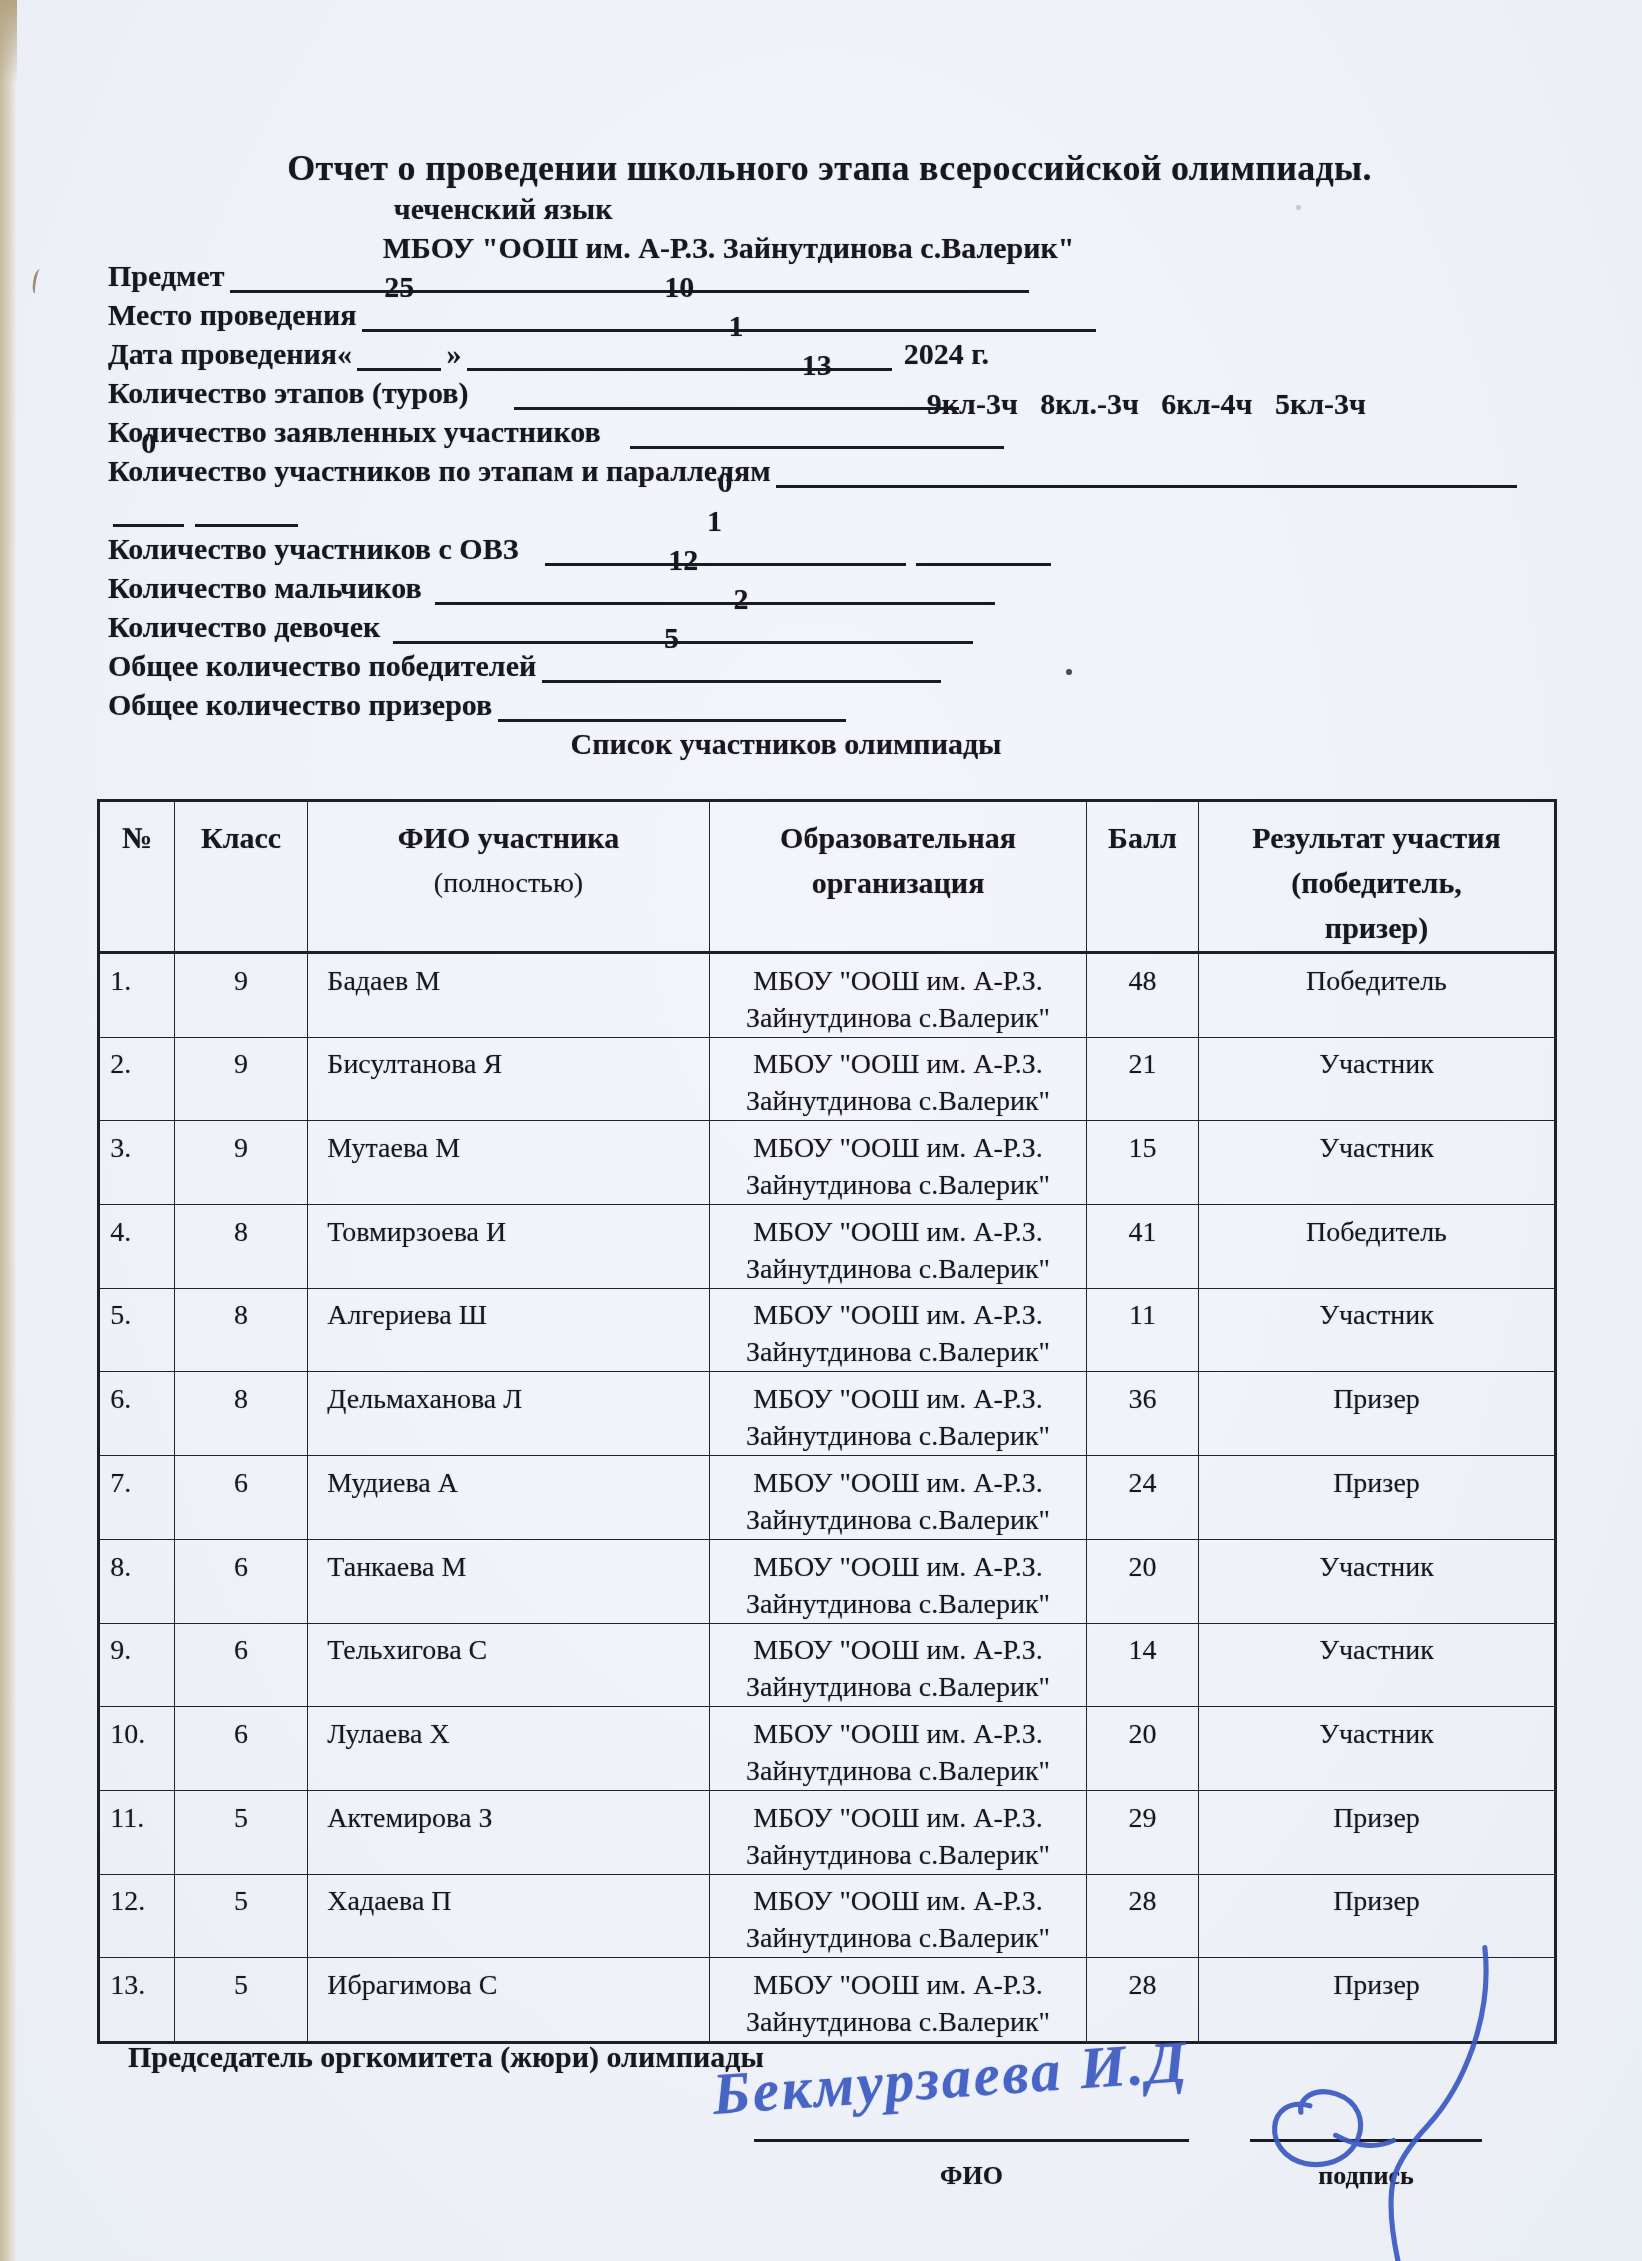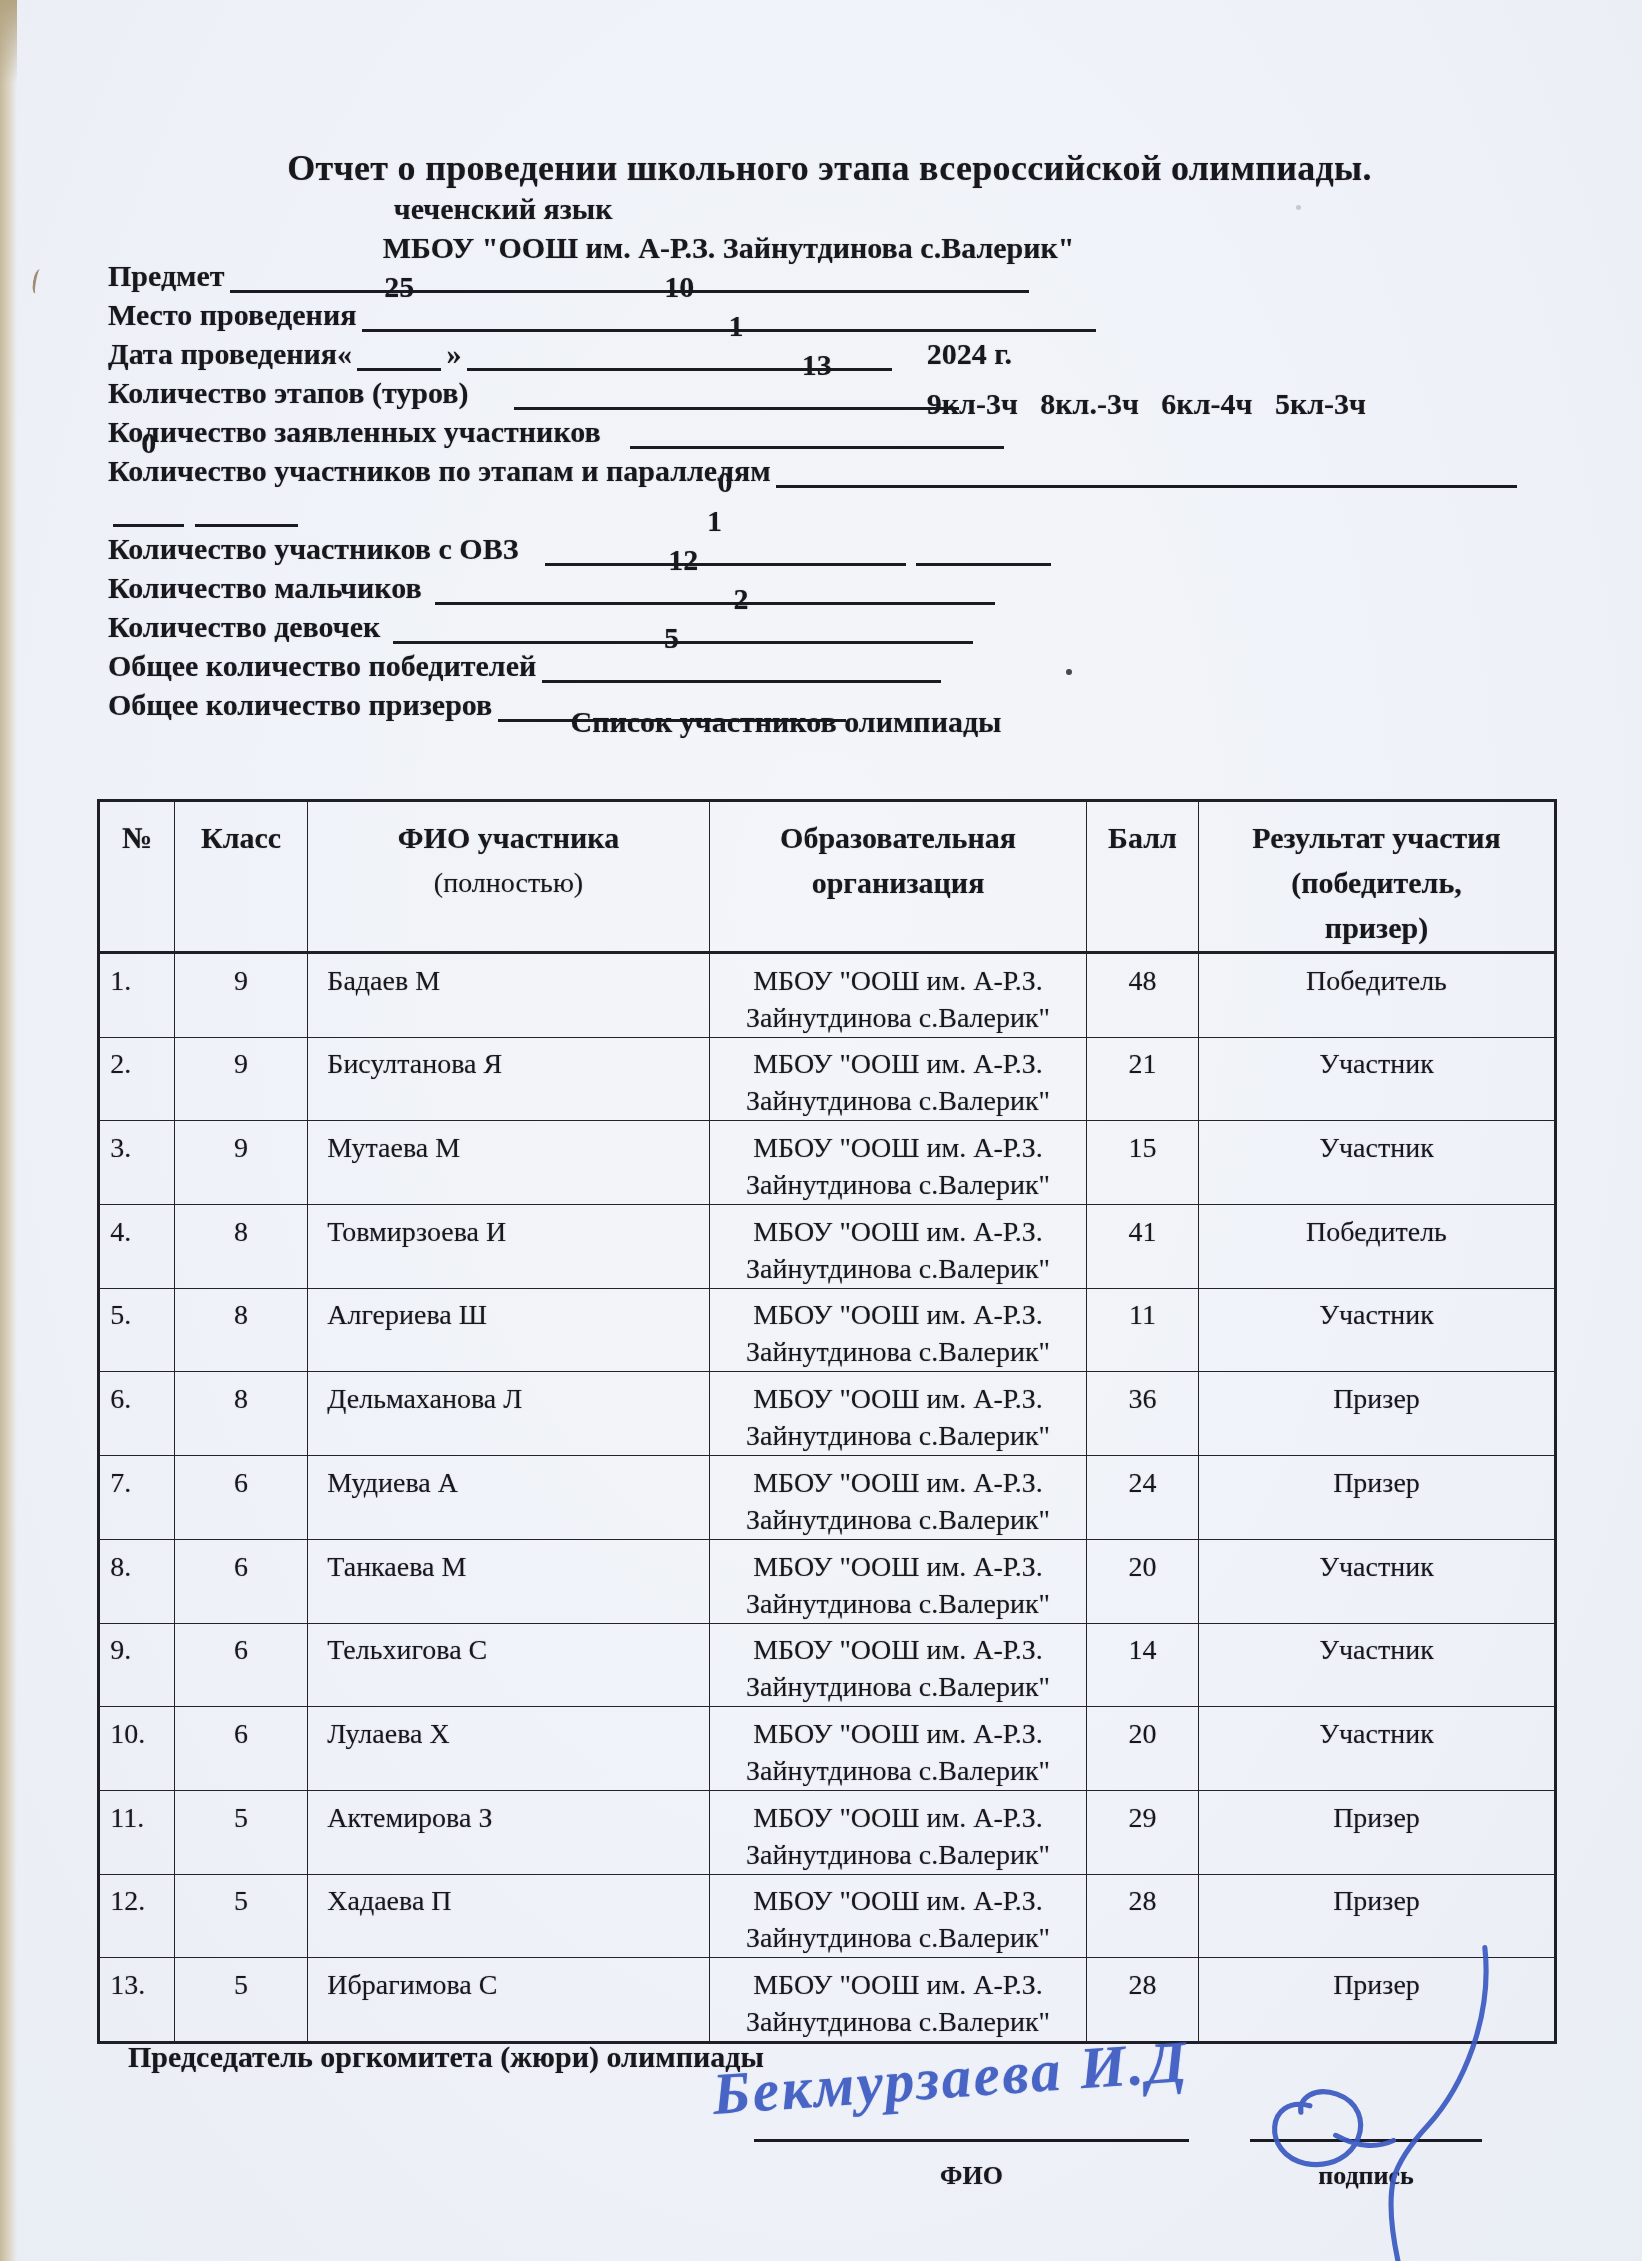--- a/index.html
+++ b/index.html
@@ -23,23 +23,23 @@
   .doc-title{position:absolute;top:147px;left:0;width:100%;text-align:center;
     font-size:36px;font-weight:bold;letter-spacing:0.3px;padding-left:8px;}
 
   .form{position:absolute;top:254px;left:108px;width:1462px;}
   .fl{display:flex;align-items:flex-end;height:39px;font-size:30px;font-weight:bold;white-space:pre;}
   .lbl{white-space:pre;}
   .ul{border-bottom:3.2px solid #1b1b22;text-align:center;line-height:1.06;padding-bottom:1.3px;margin:0 5.2px;}
   .ul .val{display:block;white-space:pre;}
   .ul.v-left{text-align:left;}
   .ul.v-left .val{padding-left:164px;}
-  .after-txt{margin-left:30px;}
-
-  .section-title{position:absolute;top:705px;left:0;width:1572px;text-align:center;
+  .after-txt{margin-left:7px;}
+
+  .section-title{position:absolute;top:727px;left:0;width:1572px;text-align:center;
     font-size:30px;font-weight:bold;}
 
   table.participants{position:absolute;top:799px;left:97px;width:1457px;
     border-collapse:collapse;table-layout:fixed;
     font-size:28px;}
   .participants th,.participants td{border:1.9px solid #23232b;}
   .participants{border:3.2px solid #1f1f27;}
   .participants thead tr{border-bottom:3.2px solid #1f1f27;}
   .participants th{font-size:30px;font-weight:bold;vertical-align:top;padding-top:13px;height:140px;
     text-align:center;line-height:45px;box-sizing:border-box;}

